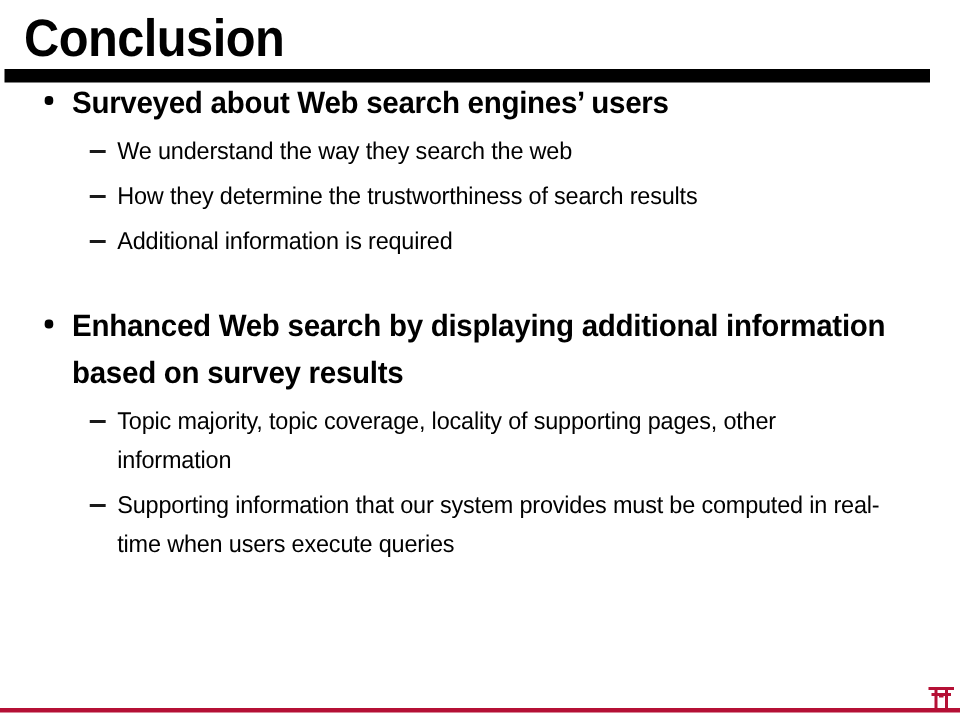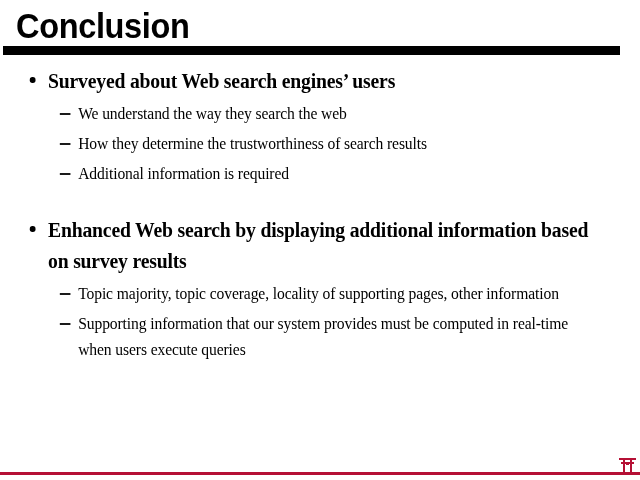--- a/index.html
+++ b/index.html
@@ -50,23 +50,22 @@
     top: 46px;
     width: 617px;
     height: 9px;
     background: #000000;
   }
 
   
   .body-block {
     position: absolute;
     left: 0;
-    top: 66px;
-    width: 640px;
-    font-family: Liberation Serif, serif;
+    top: 53px;
+    width: 640px;
   }
 
   .l1 {
     position: relative;
     padding-left: 50px;
     padding-right: 24px;
     font-size: 20.5px;
     line-height: 31px;
     font-weight: bold;
     letter-spacing: -0.2px;

